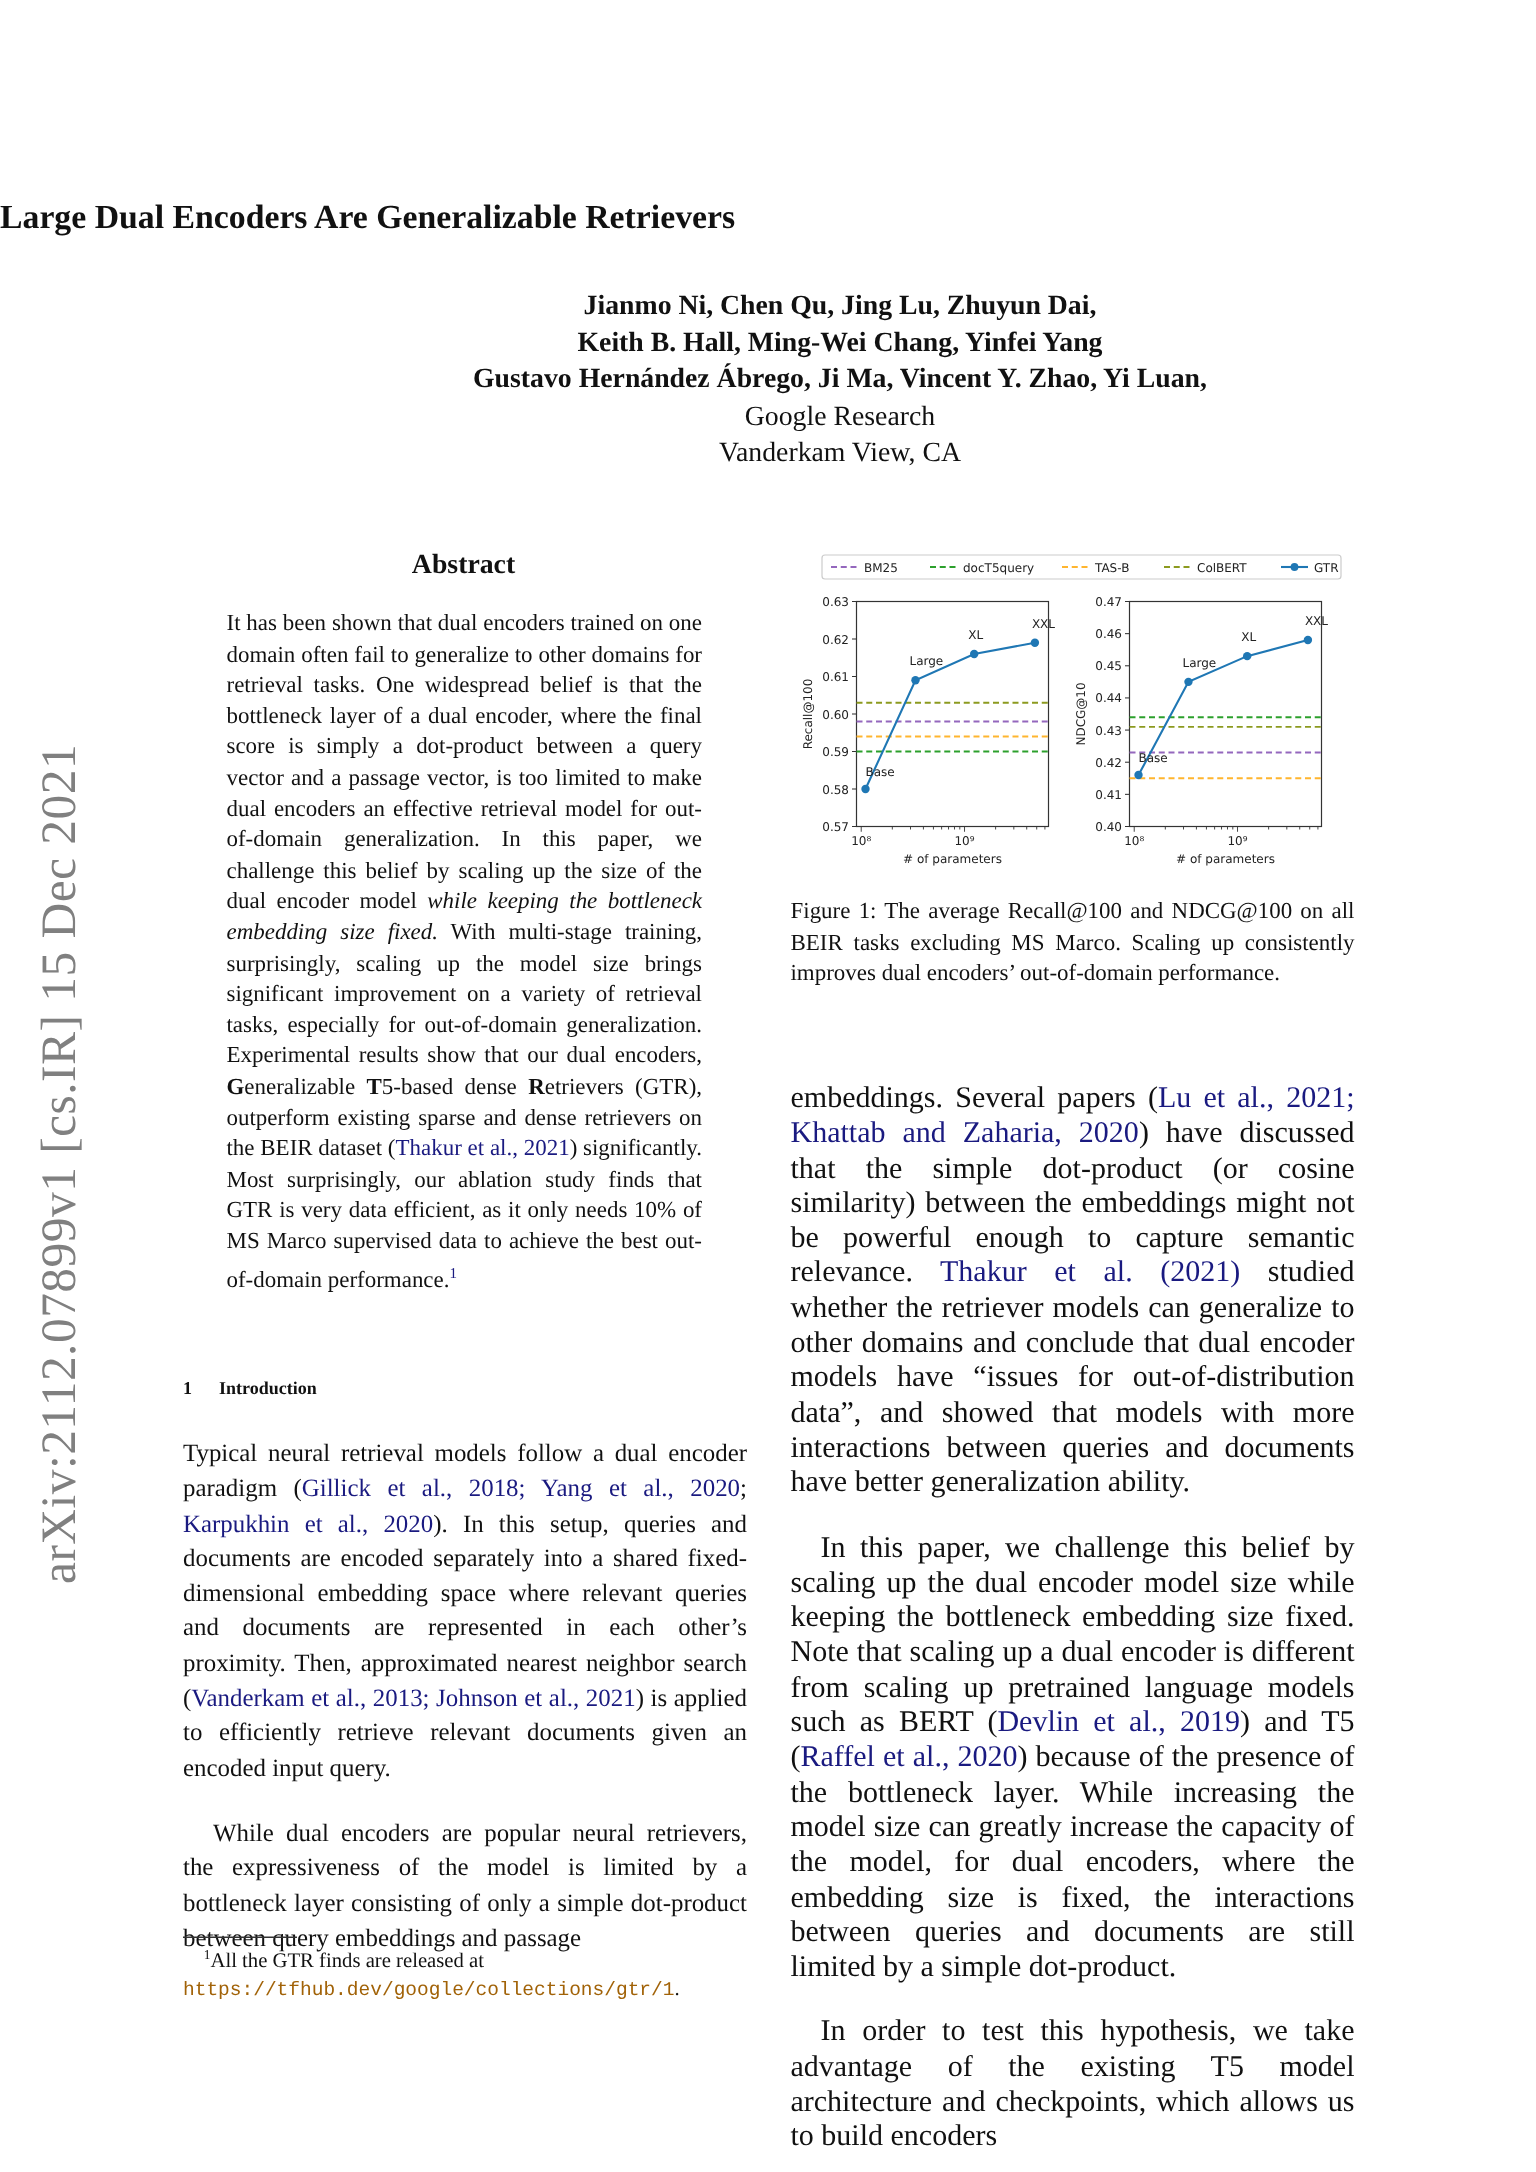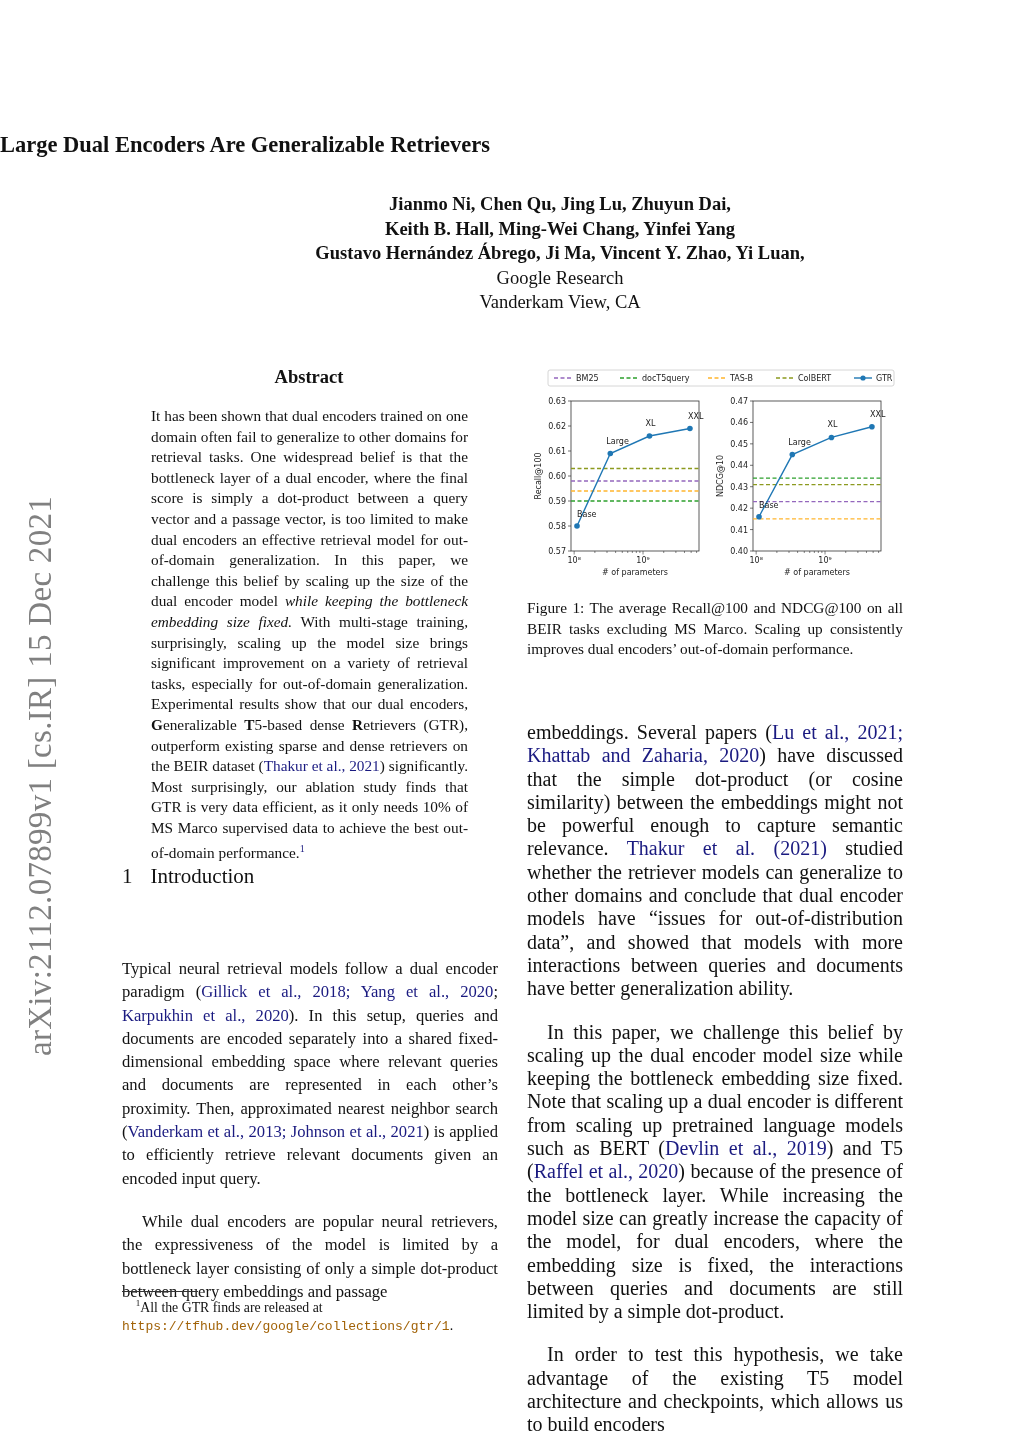--- a/index.html
+++ b/index.html
@@ -5,21 +5,21 @@
   html, body { margin:0; padding:0; background:#fff; }
   body { width:1024px; height:1448px; position:relative; overflow:hidden; font-family:"Liberation Serif", "DejaVu Serif", serif; color:#111; }
   .title { position:absolute; top:132px; left:0; width:1024px; font-size:22.5px; font-weight:bold; }
   .authors { position:absolute; top:192px; left:0; width:1024px; text-align:center; font-size:18.5px; line-height:24.5px;padding-left:48px; }
   .authors .a { font-weight:bold; display:block; }
   .authors .aff { display:block; }
   .arxiv { position:absolute; left:22px; top:1056px; transform-origin:0 0; transform:rotate(-90deg); font-size:33px; color:#808080; white-space:nowrap; letter-spacing:0.3px; }
   .abstract-head { position:absolute; top:367px; left:150px; width:318px; text-align:center; font-weight:bold; font-size:18.5px; }
   .abstract { position:absolute; top:406px; left:151px; width:317px; font-size:15.3px; line-height:20.6px; text-align:justify; }
   .cite { color:#1a1a80; }
-  .sec { position:absolute; top:864px; left:122px; font-size:21px; font-weight:normal; }
+  .sec { position:absolute; top:918px; left:122px; font-size:12px; font-weight:bold; }
   .sec .num { margin-right:18px; }
   .col1 { position:absolute; top:957px; left:122px; width:376px; font-size:16.6px; line-height:23.3px; text-align:justify; }
   .col2 { position:absolute; top:721px; left:527px; width:376px; font-size:20px; line-height:23.3px; text-align:justify; }
   p { margin:0; }
   .indent { text-indent:20px;margin-top:20px; }
   .fn-rule { position:absolute; top:1291px; left:122px; width:76px; border-top:1px solid #333; }
   .footnote { position:absolute; top:1294px; left:122px; width:385px; font-size:13.8px; line-height:18px; }
   .footnote sup { font-size:9px; }
   .mono { font-family:"Liberation Mono", "DejaVu Sans Mono", monospace; color:#a16207; font-size:13px; }
   .caption { position:absolute; top:598px; left:527px; width:376px; font-size:15.3px; line-height:20.6px; text-align:justify; }

